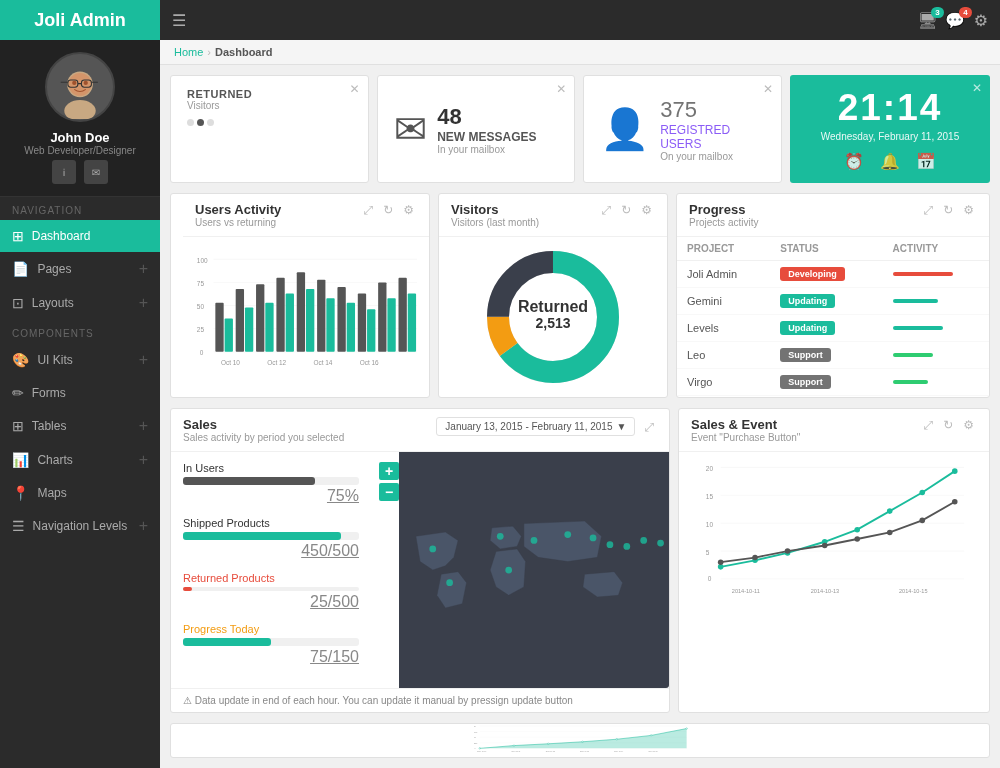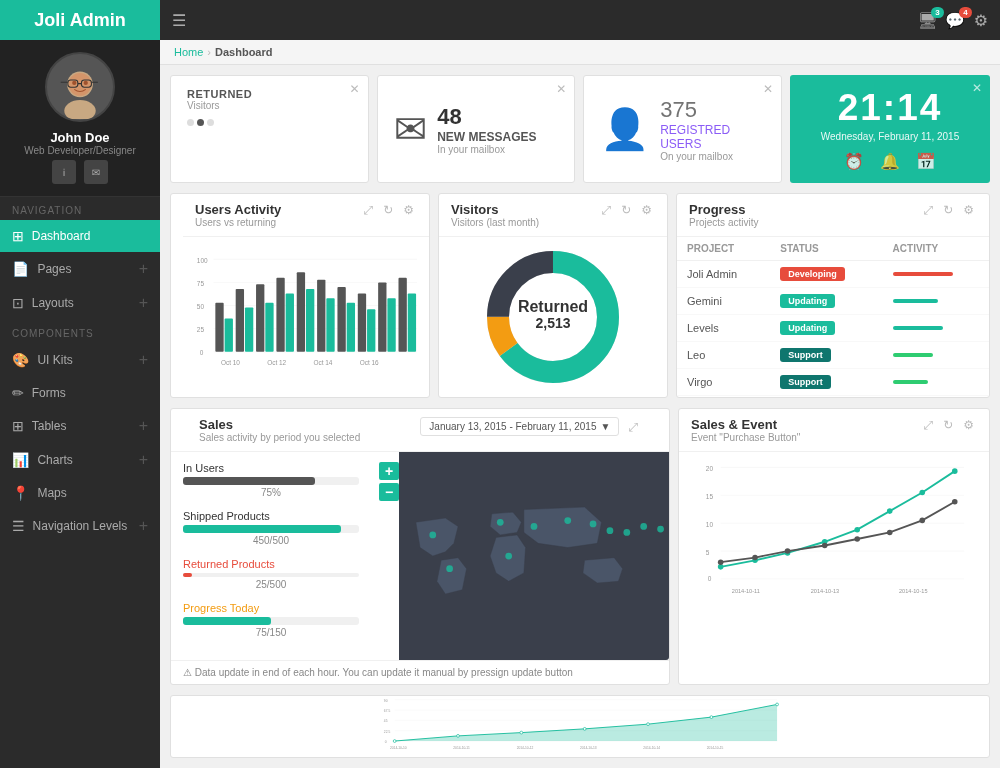--- a/index.html
+++ b/index.html
@@ -375,21 +375,21 @@
     .status-badge {
       padding: 2px 8px;
       border-radius: 3px;
       font-size: 9px;
       font-weight: bold;
       color: white;
       display: inline-block;
     }
     .status-developing { background: #e74c3c; }
     .status-updating { background: #1abc9c; }
-    .status-support { background: #0f766e; }
+    .status-support { background: #737373; }
     .activity-bar {
       height: 4px;
       border-radius: 2px;
       width: 60px;
     }
     .activity-red { background: #e74c3c; }
     .activity-teal { background: #1abc9c; width: 45px; }
     .activity-teal2 { background: #1abc9c; width: 50px; }
     .activity-green { background: #2ecc71; width: 40px; }
     .activity-green2 { background: #2ecc71; width: 35px; }
@@ -401,21 +401,21 @@
     }
 
     
     #sales-panel {
       flex: 0 0 520px;
     }
     #sales-header {
       display: flex;
       justify-content: space-between;
       align-items: flex-start;
-      padding: 8px 28px;
+      padding: 8px 12px;
       border-bottom: 1px solid #f0f0f0;
     }
     #sales-date-range {
       background: white;
       border: 1px solid #e0e0e0;
       border-radius: 3px;
       padding: 3px 8px;
       font-size: 10px;
       color: #555;
       display: flex;
@@ -447,23 +447,24 @@
       position: relative;
       margin-bottom: 2px;
     }
     .sales-bar-fill {
       height: 100%;
       border-radius: 3px;
     }
     .sales-bar-dark { background: #555; }
     .sales-bar-teal { background: #1abc9c; }
     .sales-stat-val {
-      font-size: 10px;
+      font-size: 16px;
       color: #888;
-      text-align: center;
+      text-align: right;
+      text-decoration: underline;
     }
     .sales-stat-label.orange { color: #f39c12; }
     .sales-stat-label.red { color: #e74c3c; }
     .sales-btn-group {
       display: flex;
       flex-direction: column;
       gap: 3px;
       margin-left: 8px;
       margin-top: 10px;
     }

